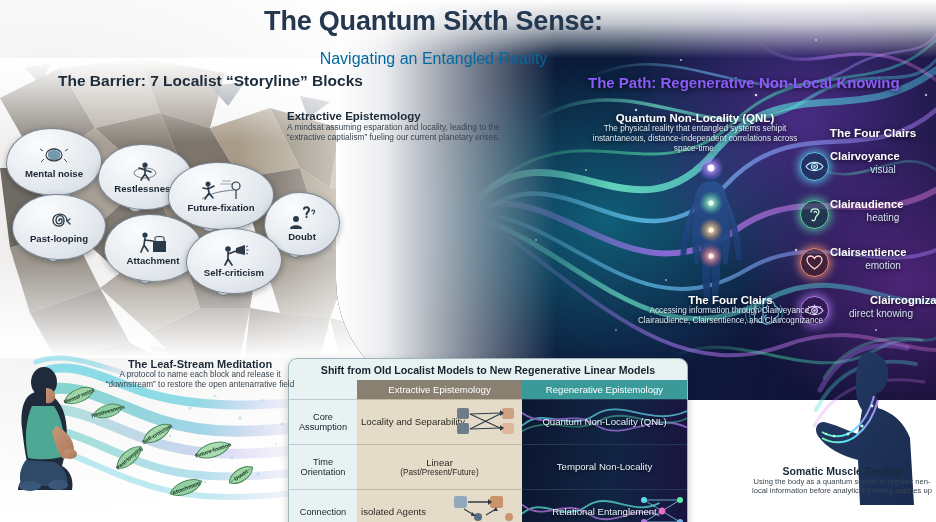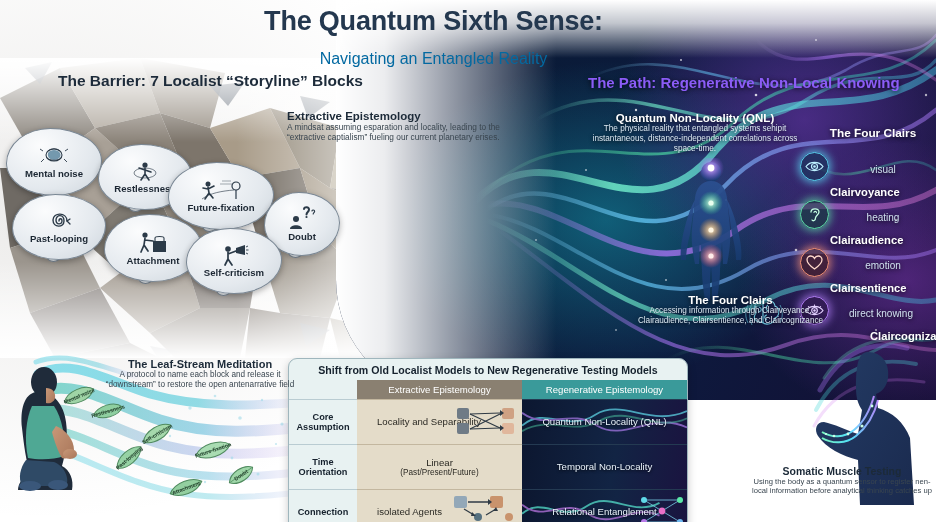--- a/index.html
+++ b/index.html
@@ -70,21 +70,21 @@
 
   
   .figure-s{position:absolute;left:812px;top:330px;width:124px;height:175px;z-index:18;}
 
   
   .clair-list{position:absolute;left:800px;top:126px;width:136px;z-index:34;}
   .clair{position:relative;height:48px;}
   .clair .ring{position:absolute;left:0;top:4px;width:27px;height:27px;border-radius:50%;
     display:flex;align-items:center;justify-content:center;}
   .clair .nm{position:absolute;left:30px;top:2px;right:0;font-size:11.2px;font-weight:bold;
-    color:#fff;text-shadow:0 1px 5px rgba(0,0,0,.85);margin-top:36px;}
+    color:#fff;text-shadow:0 1px 5px rgba(0,0,0,.85);}
   .clair .sub{position:absolute;left:30px;top:16px;right:0;font-size:10px;color:#cfe0ee;
     text-align:center;text-shadow:0 1px 4px rgba(0,0,0,.85);}
   .clair-title{position:absolute;left:810px;top:126px;width:126px;text-align:center;
     font-size:11.8px;font-weight:bold;color:#fff;text-shadow:0 1px 5px rgba(0,0,0,.85);z-index:35;}
 
   
   .medit{position:absolute;left:0;top:348px;width:320px;height:174px;z-index:20;}
   .leaf{position:absolute;z-index:22;}
   .leaf span{position:absolute;left:0;top:0;width:100%;height:100%;
     display:flex;align-items:center;justify-content:center;
@@ -95,24 +95,24 @@
     background:#e8f2f2;border:1.6px solid #9fb6bd;border-radius:9px;
     box-shadow:0 3px 9px rgba(0,0,0,.22);overflow:hidden;}
   .tbl-title{text-align:center;font-size:10.6px;font-weight:bold;color:#16222e;
     padding:5px 4px 4px;}
   .tbl-grid{display:grid;grid-template-columns:68px 1fr 1fr;}
   .th{padding:4px 5px;font-size:9.6px;color:#fff;text-align:center;}
   .th.blank{background:transparent;}
   .th.ext{background:#8a8071;}
   .th.reg{background:#3a9a9a;}
   .rowlbl{display:flex;align-items:center;justify-content:center;text-align:center;
-    font-size:9.2px;font-weight:bold;color:#16222e;background:#e8f2f2;
+    font-size:9.2px;font-weight:normal;color:#16222e;background:#e8f2f2;
     border-top:1px solid #b9ccd2;padding:4px 2px;line-height:1.12;}
   .cell-ext{position:relative;background:#e4dcc9;border-top:1px solid #c3b79f;
-    display:flex;align-items:center;min-height:38px;padding:3px 20px;}
+    display:flex;align-items:center;min-height:38px;padding:3px 4px;}
   .cell-reg{position:relative;border-top:1px solid #243a52;min-height:38px;
     display:flex;align-items:center;justify-content:center;padding:3px 4px;
     background:linear-gradient(100deg,#0c1730,#122444 55%,#1a1440);overflow:hidden;}
   .cell-ext .txt{font-size:9.6px;color:#2b2a24;line-height:1.15;}
   .cell-reg .txt{font-size:9.6px;color:#eaf3fb;line-height:1.15;text-align:center;
     position:relative;z-index:3;text-shadow:0 1px 3px rgba(0,0,0,.8);}
   .cell-ext .txt .small{font-size:8.2px;}
   .reg-wave{position:absolute;inset:0;z-index:1;opacity:.85;}
   .ctr{text-align:center;}
 </style>
@@ -599,21 +599,21 @@
     <div class="leaf" style="left:168px;top:130px;width:36px;height:19px;transform:rotate(-20deg);">
       <svg width="36" height="19" viewBox="0 0 36 19" style="position:absolute;left:0;top:0;">
         <path d="M1,10 C9,1 27,1 35,9 C27,18 9,18 1,10Z" fill="#93cfa0" stroke="#4f8a5e" stroke-width="1"></path>
         <path d="M2,10 L34,9" stroke="#4f8a5e" stroke-width=".7"></path>
       </svg>
       <span>Attachment</span>
     </div>
   </div>
 
   <div class="table">
-    <div class="tbl-title">Shift from Old Localist Models to New Regenerative Testing Models</div>
+    <div class="tbl-title">Shift from Old Localist Models to New Regenerative Linear Models</div>
     <div class="tbl-grid">
 
       <div class="th blank"></div>
       <div class="th ext">Extractive Epistemology</div>
       <div class="th reg">Regenerative Epistemology</div>
 
       <div class="rowlbl">Core Assumption</div>
       <div class="cell-ext">
         <div class="txt">Locality and Separability</div>
         <svg style="position:absolute;right:6px;top:6px;" width="60" height="30" viewBox="0 0 60 30">

